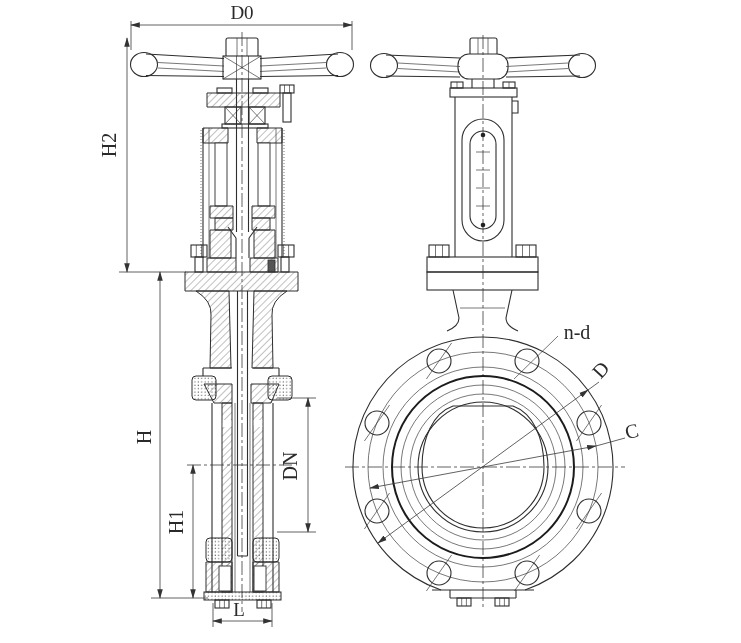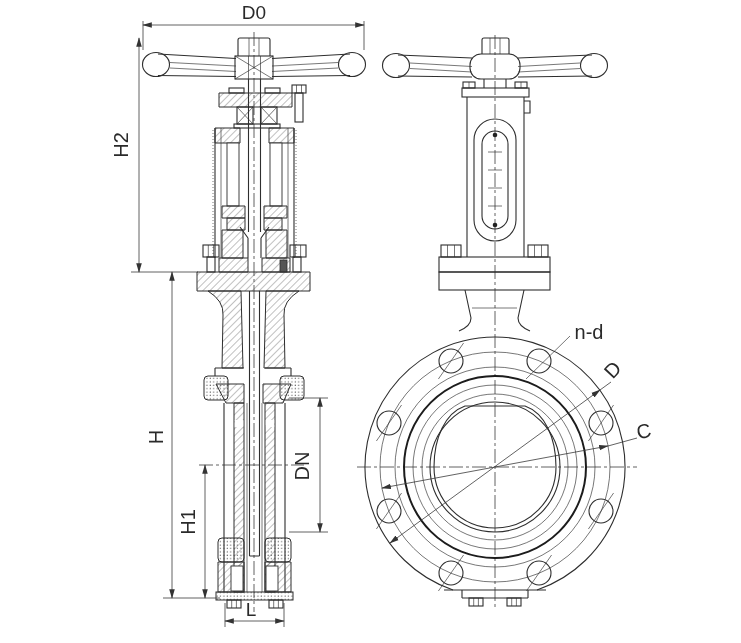--- a/index.html
+++ b/index.html
@@ -1,17 +1,17 @@
 <!DOCTYPE html>
 <html><head>
 <meta charset="utf-8">
 <style>
   html,body{margin:0;padding:0;background:#fff;}
   .stage{position:relative;width:666px;height:643px;background:#fff;overflow:hidden;
-         font-family:Liberation Sans, sans-serif;padding-left:12px;}
+         font-family:Liberation Serif, serif;}
   svg{display:block}
   .s{fill:none;stroke:#2e2e2e;stroke-width:1.1;}
   .t{fill:none;stroke:#2e2e2e;stroke-width:0.65;}
   .k{fill:none;stroke:#1c1c1c;stroke-width:2;}
   .cl{fill:none;stroke:#3a3a3a;stroke-width:0.8;stroke-dasharray:14 3 3 3;}
   .h{fill:url(#hatch);stroke:#2e2e2e;stroke-width:1;}
   .dt{fill:url(#dots);stroke:#2e2e2e;stroke-width:1;}
   .w{fill:#fff;stroke:#2e2e2e;stroke-width:0.9;}
   .wn{fill:#fff;stroke:none;}
   .dim{fill:none;stroke:#3a3a3a;stroke-width:0.8;}

